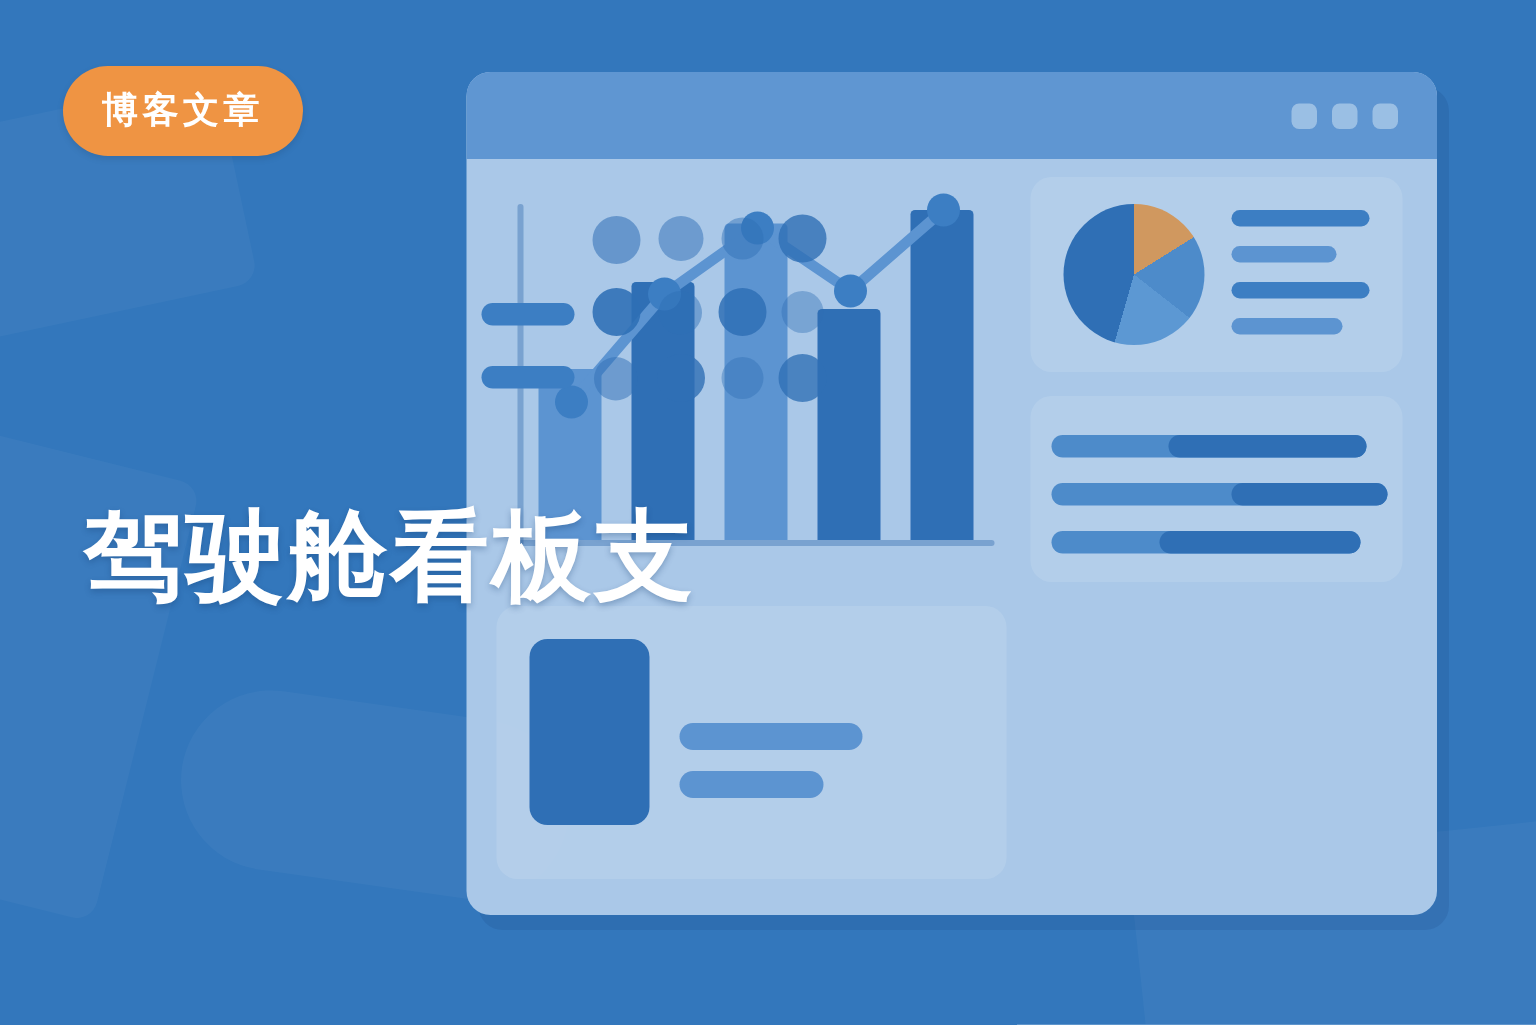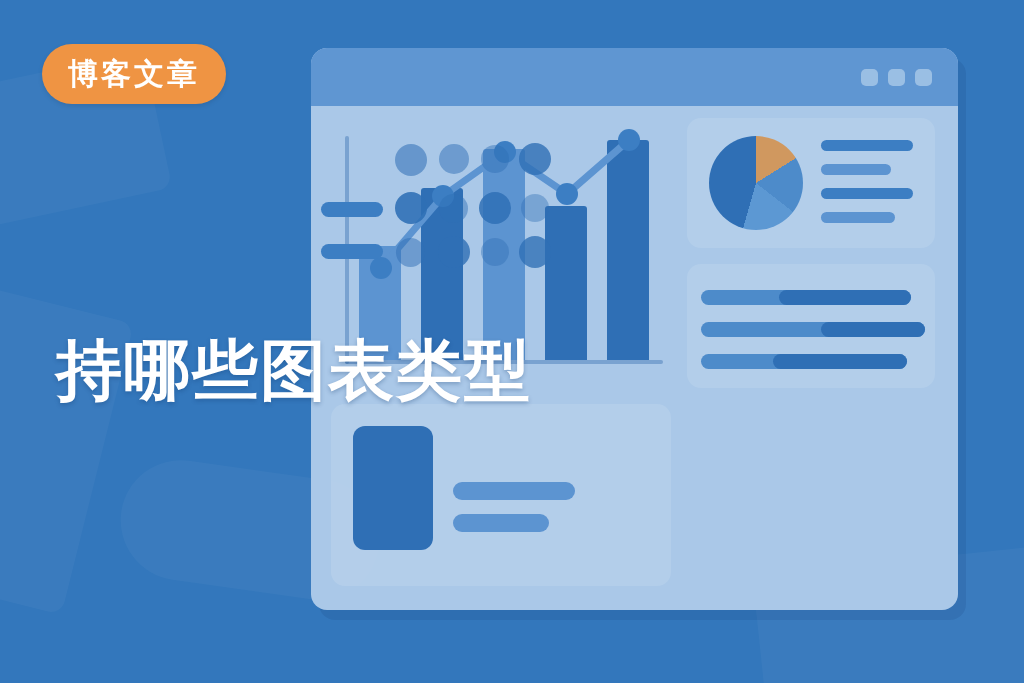--- a/index.html
+++ b/index.html
@@ -19,21 +19,21 @@
 
   
   .badge{
     position:absolute;left:42px;top:44px;height:60px;
     display:flex;align-items:center;justify-content:center;
     padding:0 26px;border-radius:32px;background:#ef9443;
     box-shadow:0 2px 5px rgba(0,0,0,.10);
     z-index:40;
   }
   .badge-label{
-    color:#ffffff;font-size:30px;font-weight:bold;letter-spacing:3px;
+    color:#ffffff;font-size:24px;font-weight:bold;letter-spacing:3px;
     line-height:1;white-space:nowrap;text-align:right;
   }
 
   
   .window{
     position:absolute;left:311px;top:48px;width:647px;height:562px;
     border-radius:16px;background:#aecbea;overflow:hidden;
     box-shadow:8px 10px 0 rgba(20,60,110,.14);
     z-index:10;opacity:.97;
   }
@@ -187,17 +187,17 @@
       </div>
 
     </div>
   </div>
 
   <div class="badge">
     <span class="badge-label">博客文章</span>
   </div>
 
   <div class="headline">
-    <span class="hl">持哪些图表类型</span>
+    <span class="hl">驾驶舱看板支</span>
     
   </div>
 
 </div>
 
 </body></html>

